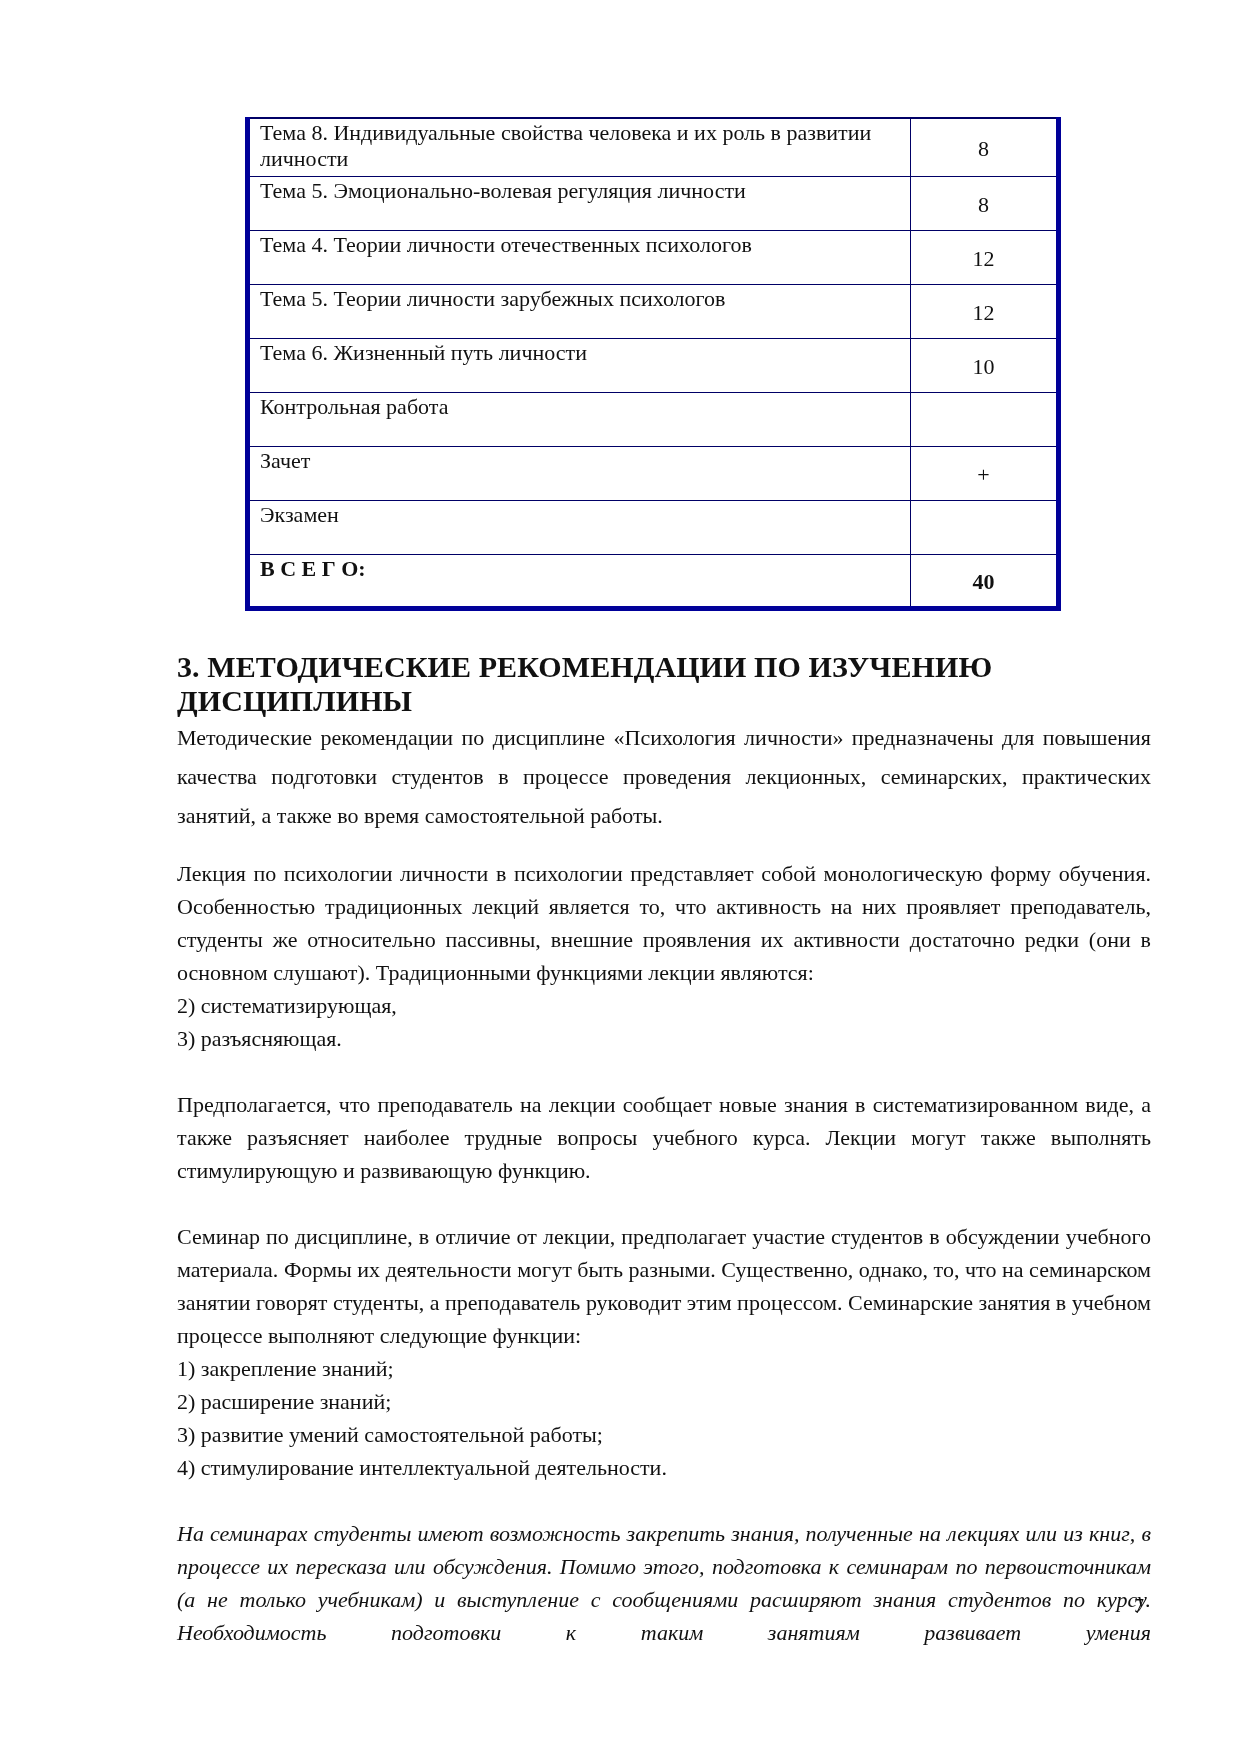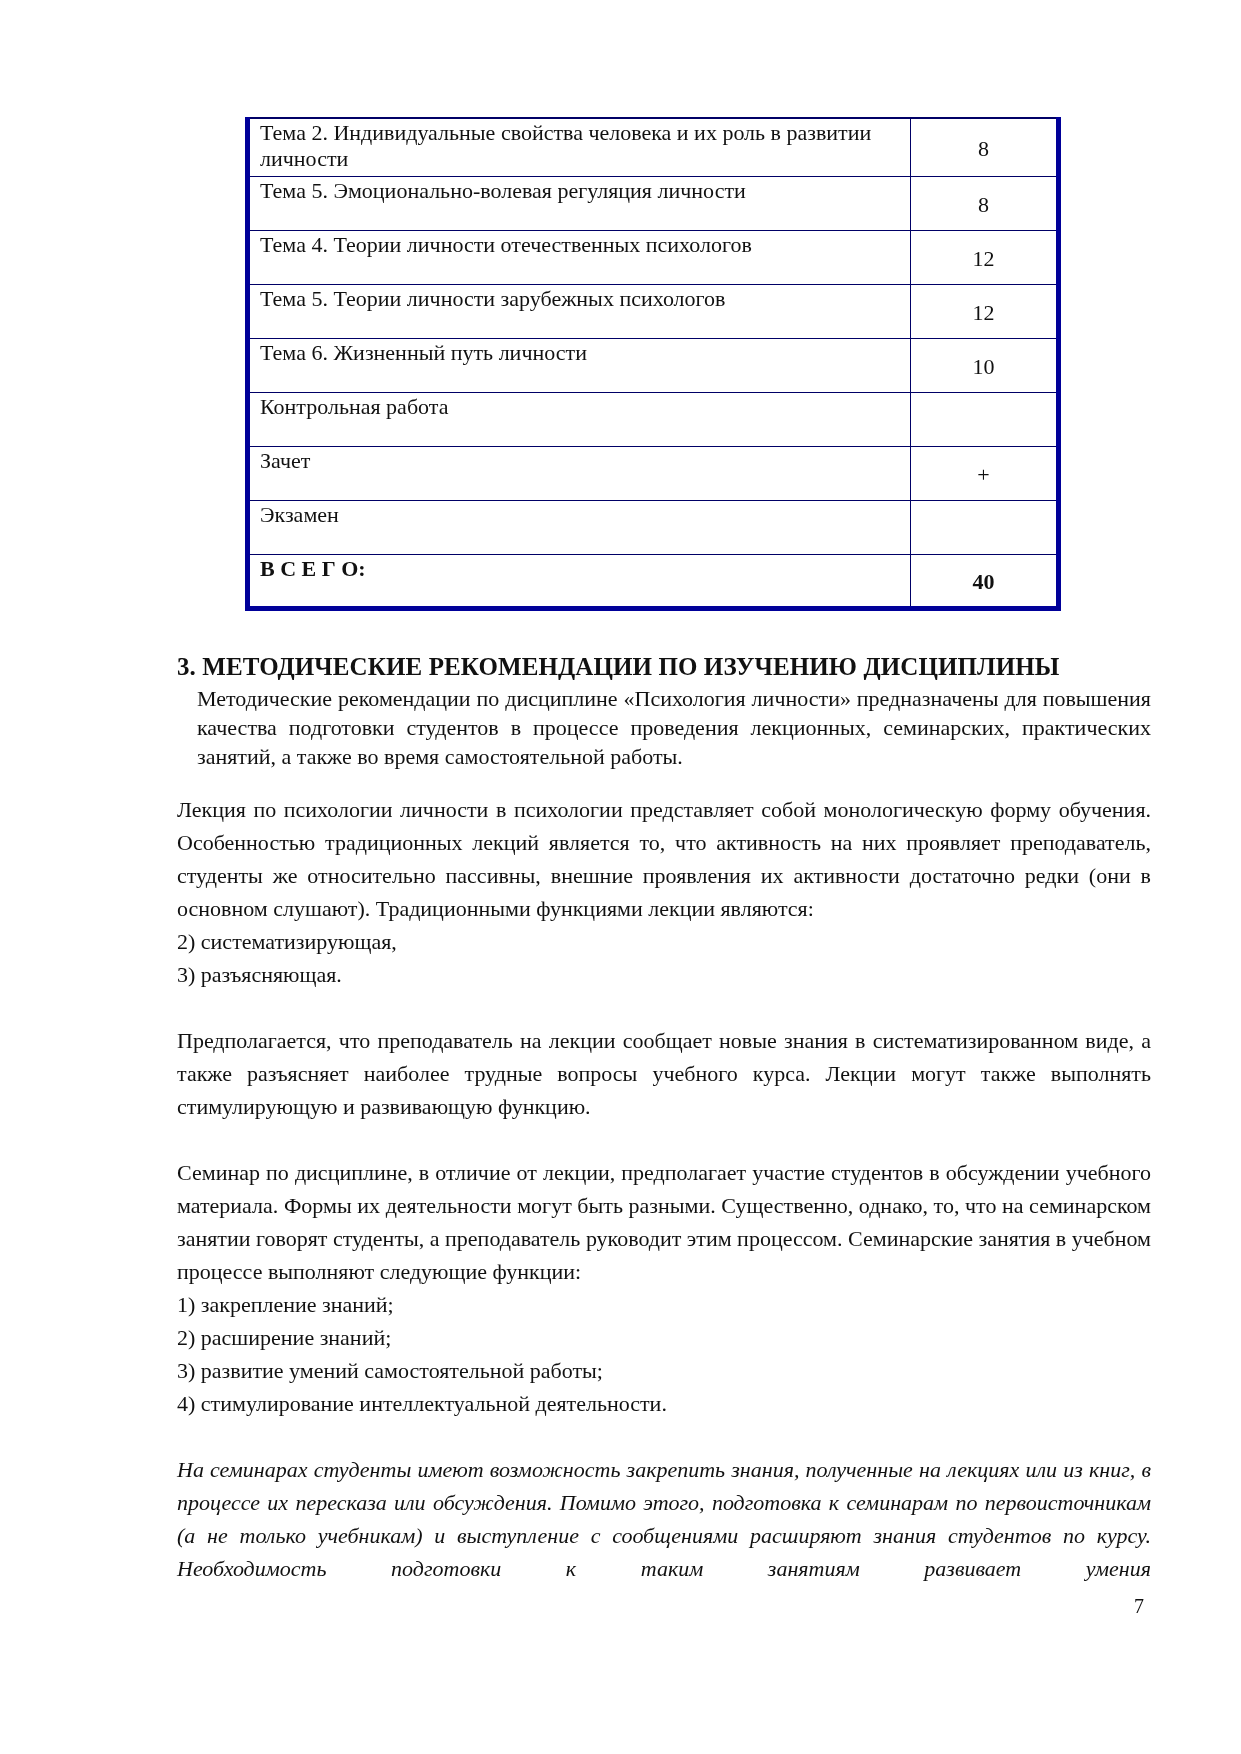--- a/index.html
+++ b/index.html
@@ -16,33 +16,33 @@
   }
   .tbl td {
     border: 1px solid #000066; vertical-align: top; padding: 0 0 0 10px;
     font-size: 22px; line-height: 26px; height: 54px; box-sizing: border-box;
   }
   .tbl td.num { width: 148px; text-align: center; vertical-align: middle; padding: 4px 0 0 0; }
   .tbl tr.first td { height: 58px; }
   .tbl tr.total td { font-weight: bold; }
   .tbl td.lbl { padding-top: 1px; }
   .content { position: absolute; left: 177px; top: 650px; width: 974px; }
-  h2 { margin: 0; font-size: 25px; font-weight: bold; line-height: 34px; letter-spacing: 0.1px; }
+  h2 { margin: 0; font-size: 30px; font-weight: bold; line-height: 34px; letter-spacing: 0.1px; }
   p { margin: 0; font-size: 22px; line-height: 33px; text-align: justify; text-align-last: left; }
   .gap { height: 33px; }
   .gap2 { height: 22px; }
   .pageno { position: absolute; left: 1134px; top: 1595px; font-size: 20px; }
 </style>
 </head>
 <body>
 
 <table class="tbl">
   <tbody>
       <tr class="first">
-    <td class="lbl">Тема 2. Индивидуальные свойства человека и их роль в развитии личности</td>
+    <td class="lbl">Тема 8. Индивидуальные свойства человека и их роль в развитии личности</td>
     <td class="num">8</td>
   </tr>
   <tr>
     <td class="lbl">Тема 5. Эмоционально-волевая регуляция личности</td>
     <td class="num">8</td>
   </tr>
   <tr>
     <td class="lbl">Тема 4. Теории личности отечественных психологов</td>
     <td class="num">12</td>
   </tr>
@@ -68,21 +68,21 @@
   </tr>
   <tr class="total">
     <td class="lbl">В С Е Г О:</td>
     <td class="num">40</td>
   </tr>
 </tbody>
   </table>
 
 <div class="content">
   <h2>3. МЕТОДИЧЕСКИЕ РЕКОМЕНДАЦИИ ПО ИЗУЧЕНИЮ ДИСЦИПЛИНЫ</h2>
-  <p style="line-height:29px;margin-left:20px;">Методические рекомендации по дисциплине «Психология личности» предназначены для повышения качества подготовки студентов в процессе проведения лекционных, семинарских, практических занятий, а также во время самостоятельной работы.</p>
+  <p style="line-height:39px;">Методические рекомендации по дисциплине «Психология личности» предназначены для повышения качества подготовки студентов в процессе проведения лекционных, семинарских, практических занятий, а также во время самостоятельной работы.</p>
   <div class="gap2"></div>
   <p>Лекция по психологии личности в психологии представляет собой монологическую форму обучения. Особенностью традиционных лекций является то, что активность на них проявляет преподаватель, студенты же относительно пассивны, внешние проявления их активности достаточно редки (они в основном слушают). Традиционными функциями лекции являются:</p>
   <p>2) систематизирующая,</p>
   <p>3) разъясняющая.</p>
   <div class="gap"></div>
   <p>Предполагается, что преподаватель на лекции сообщает новые знания в систематизированном виде, а также разъясняет наиболее трудные вопросы учебного курса. Лекции могут также выполнять стимулирующую и развивающую функцию.</p>
   <div class="gap"></div>
   <p>Семинар по дисциплине, в отличие от лекции, предполагает участие студентов в обсуждении учебного материала. Формы их деятельности могут быть разными. Существенно, однако, то, что на семинарском занятии говорят студенты, а преподаватель руководит этим процессом. Семинарские занятия в учебном процессе выполняют следующие функции:</p>
   <p>1) закрепление знаний;</p>
   <p>2) расширение знаний;</p>

